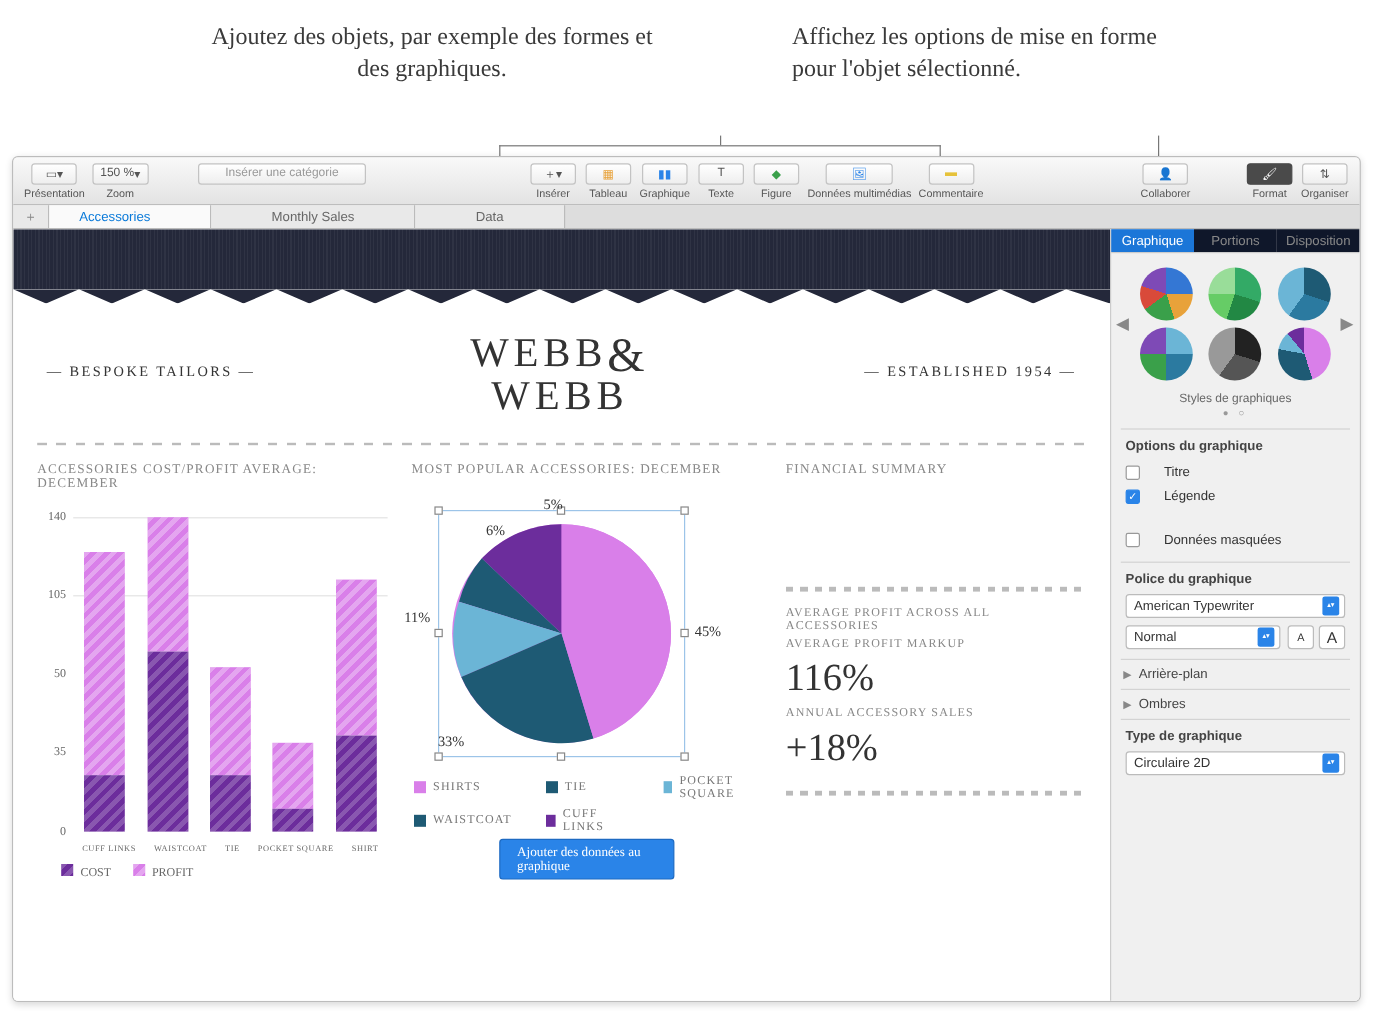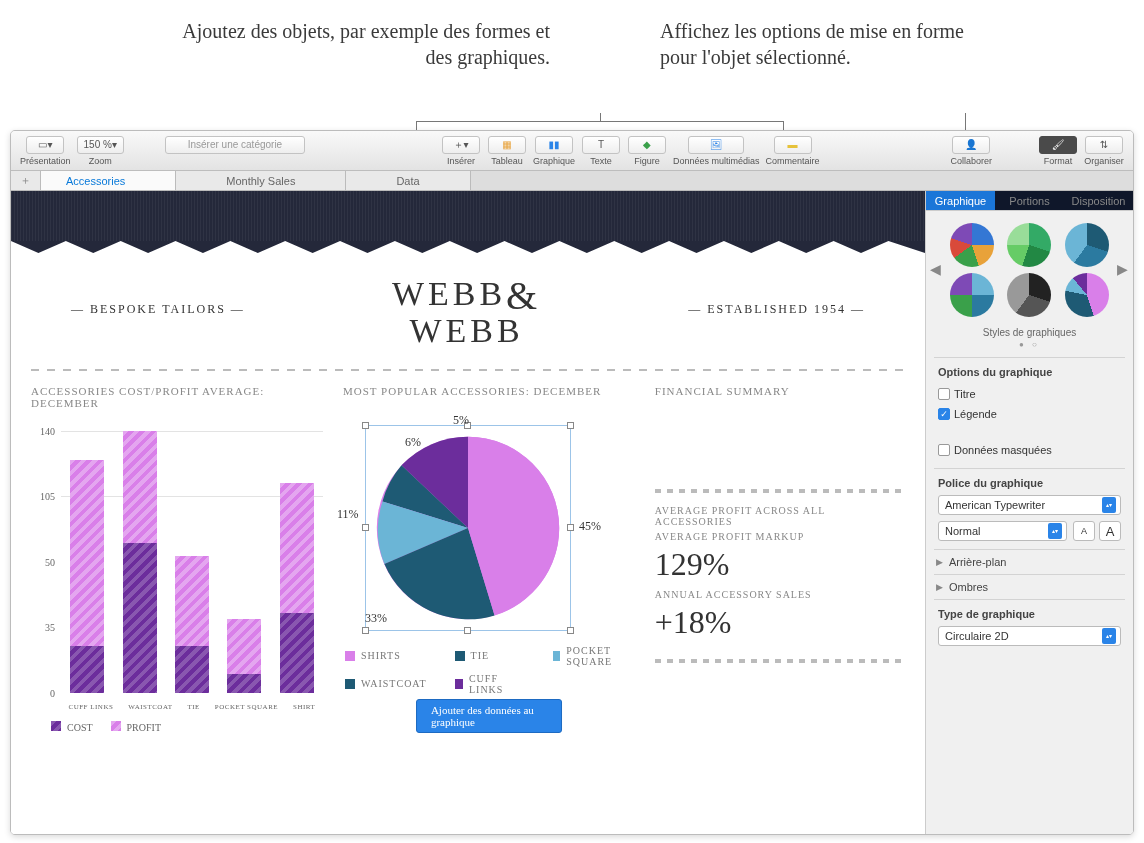--- a/index.html
+++ b/index.html
@@ -1,21 +1,21 @@
 <!DOCTYPE html>
 <html><head>
 <meta charset="utf-8">
 <style>
 * { box-sizing: border-box; margin: 0; padding: 0; }
 body { font-family: -apple-system, "Helvetica Neue", Arial, sans-serif; font-size: 11px; color: #333; background: #fff; }
 .root { width: 1144px; height: 843px; position: relative; }
 
 
 .callouts { position: absolute; top: 18px; left: 0; right: 0; height: 118px; font-size: 20px; color: #3a3a3a; font-family: Georgia, serif; }
-.callout-left { position: absolute; left: 170px; width: 380px; text-align: right; line-height: 1.3; }
+.callout-left { position: absolute; left: 170px; width: 380px; text-align: center; line-height: 1.3; }
 .callout-right { position: absolute; left: 660px; width: 305px; text-align: left; line-height: 1.3; }
 .callout-bracket { position: absolute; top: 103px; left: 416px; width: 368px; height: 20px; border-top: 1px solid #777; }
 .callout-bracket:before,.callout-bracket:after { content:""; position:absolute; top:-1px; width:1px; height:12px; background:#777; }
 .callout-bracket:before { left:0; }
 .callout-bracket:after { right:0; }
 .callout-line-mid { position:absolute; top:95px; left:600px; width:1px; height:8px; background:#777; }
 .callout-line-right { position:absolute; top:95px; left:965px; width:1px; height:72px; background:#777; }
 
 
 .window { position: absolute; top: 130px; left: 10px; width: 1124px; height: 705px; background: #ececec; border: 1px solid #bcbcbc; border-radius: 5px; overflow: hidden; box-shadow: 0 2px 6px rgba(0,0,0,0.15); }
@@ -37,21 +37,21 @@
 .sheet-tab.active { background:#fafafa; color:#0879d9;padding-left:25px; }
 
 
 .canvas { height: 645px; display:flex; background:#fafafa; }
 .sheet { flex: 1; background:#fff; position:relative; overflow:hidden; }
 .inspector { width:208px; background:#f0f0f0; border-left:1px solid #ccc; font-size:11px; }
 
 
 .denim { height:50px; background:#24283a; background-image: repeating-linear-gradient(90deg, rgba(255,255,255,0.05) 0 1px, transparent 1px 3px); }
 .denim-edge { height:12px; background:#24283a; clip-path: polygon(0 0, 3% 100%, 6% 0, 9% 100%, 12% 0, 15% 100%, 18% 0, 21% 100%, 24% 0, 27% 100%, 30% 0, 33% 100%, 36% 0, 39% 100%, 42% 0, 45% 100%, 48% 0, 51% 100%, 54% 0, 57% 100%, 60% 0, 63% 100%, 66% 0, 69% 100%, 72% 0, 75% 100%, 78% 0, 81% 100%, 84% 0, 87% 100%, 90% 0, 93% 100%, 96% 0, 100% 100%, 100% 0); }
-.brand-row { display:flex; align-items:center; justify-content:space-between; padding: 18px 60px 6px; font-family: Georgia, 'Times New Roman', serif; color:#333; }
+.brand-row { display:flex; align-items:center; justify-content:space-between; padding: 18px 28px 6px; font-family: Georgia, 'Times New Roman', serif; color:#333; }
 .brand-side { font-size:12px; letter-spacing:2px; }
 .brand-logo { font-size:34px; letter-spacing:4px; text-align:center; line-height:1.05; position:relative; }
 .brand-logo .amp { font-family: cursive; font-size:40px; position: relative; top:4px; }
 .dashed-rule { height:2px; background: repeating-linear-gradient(90deg,#bbb 0 8px, transparent 8px 16px); margin: 14px 20px; }
 
 
 .sections { display:flex; padding: 0 20px; gap:20px; }
 .sec { flex:1; font-family: Georgia, serif; }
 .sec-title { font-size:11px; letter-spacing:1px; color:#888; margin-bottom:14px; }
 
@@ -89,21 +89,21 @@
 .insp-tab { flex:1; display:flex; align-items:center; justify-content:center; background:#0f172a; color:#888; }
 .insp-tab.active { background:#1b76d8; color:#fff; }
 .insp-body { padding:8px; }
 .styles-grid { display:grid; grid-template-columns: repeat(3, 1fr); gap:6px; padding:4px 12px; position:relative; }
 .style-pie { width:44px; height:44px; border-radius:50%; margin:auto; }
 .styles-nav { position:absolute; width:12px; height:20px; color:#888; display:flex; align-items:center; font-size:14px; }
 .insp-label { font-size:10px; text-align:center; color:#666; margin:6px 0 2px; }
 .dots { text-align:center; font-size:8px; color:#999; letter-spacing:3px; margin-bottom:8px; }
 .insp-section { border-top:1px solid #d3d3d3; padding:8px 4px; }
 .insp-h { font-size:11px; font-weight:bold; color:#444; margin-bottom:6px; }
-.chk-row { display:flex; align-items:center; gap:4px; font-size:11px; margin:4px 0; }
+.chk-row { display:flex; align-items:center; gap:20px; font-size:11px; margin:4px 0; }
 .chk { width:12px; height:12px; border:1px solid #999; border-radius:2px; background:#fff; display:inline-flex; align-items:center; justify-content:center; font-size:9px; color:#fff; }
 .chk.on { background:#2a84e8; border-color:#2a84e8; }
 .sel { display:flex; align-items:center; justify-content:space-between; background:#fff; border:1px solid #bbb; border-radius:3px; height:20px; padding:0 4px 0 6px; font-size:11px; }
 .sel .arrows { width:14px; height:16px; background:#2a84e8; border-radius:2px; color:#fff; display:flex; flex-direction:column; align-items:center; justify-content:center; font-size:6px; line-height:6px; }
 .font-size-btns { display:flex; gap:4px; }
 .sz-btn { width:22px; height:20px; border:1px solid #bbb; background:#fff; border-radius:3px; display:flex; align-items:center; justify-content:center; }
 .insp-row { display:flex; justify-content:space-between; align-items:center; margin:6px 0; font-size:11px; }
 .color-swatch { width:46px; height:18px; border:1px solid #aaa; background: linear-gradient(90deg,#d97fe9 0 25%, #1e5a74 25% 50%, #6bb5d6 50% 75%, #6c2d9c 75% 100%); border-radius:2px; }
 .disc-row { font-size:11px; color:#444; padding:6px 2px; border-top:1px solid #d3d3d3; display:flex; align-items:center; }
 .tri { display:inline-block; margin-right:6px; color:#888; font-size:9px; }
@@ -305,21 +305,21 @@
               <div class="add-data-btn">Ajouter des données au graphique</div>
             </div>
           </div>
 
           <div class="sec sec-summary">
             <div class="sec-title">FINANCIAL SUMMARY</div>
             <div style="height:60px"></div>
             <div class="dash-sm"></div>
             <div class="sum-label">AVERAGE PROFIT ACROSS ALL ACCESSORIES</div>
             <div class="sum-label">AVERAGE PROFIT MARKUP</div>
-            <div class="sum-val">129%</div>
+            <div class="sum-val">116%</div>
             <div class="sum-label">ANNUAL ACCESSORY SALES</div>
             <div class="sum-val">+18%</div>
             <div class="dash-sm"></div>
           </div>
         </div>
       </div>
 
       <div class="inspector">
         <div class="insp-tabs">
           <div class="insp-tab active">Graphique</div>

